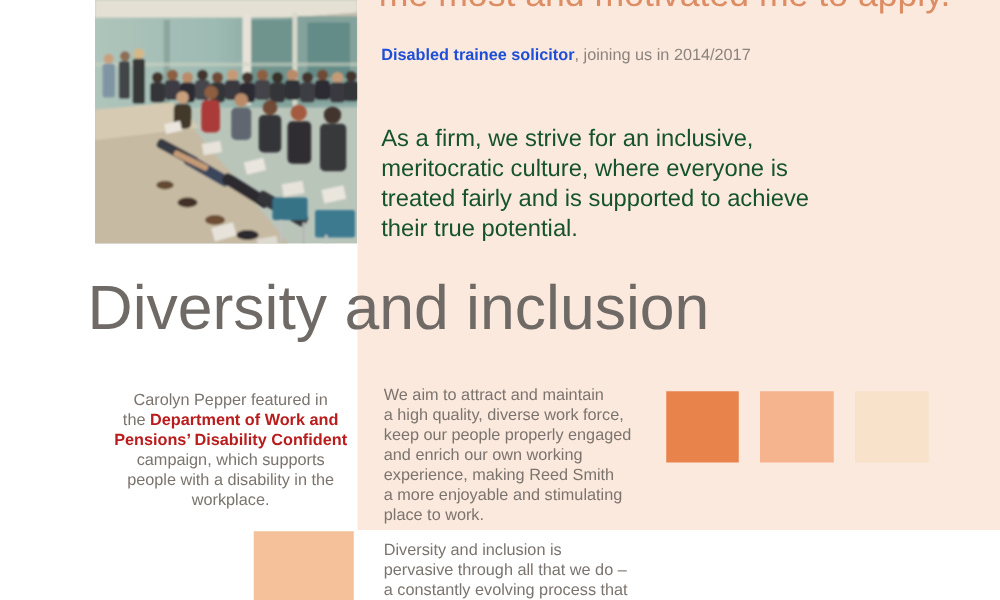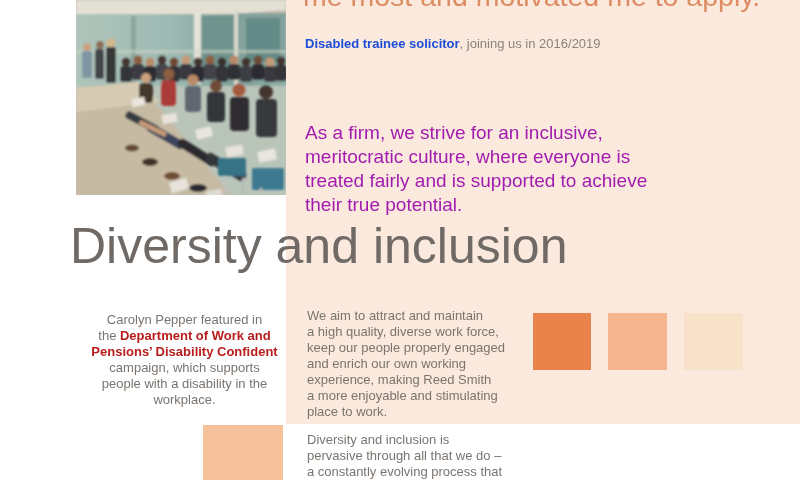--- a/index.html
+++ b/index.html
@@ -11,21 +11,21 @@
   .photo{position:absolute;left:76px;top:0;width:210px;height:195px;overflow:hidden;}
   .photo svg{display:block;}
   .quote{
     position:absolute;left:303px;top:-18px;width:480px;
     font-size:28.5px;line-height:28px;color:#dd8d63;white-space:nowrap;
   }
   .attribution{position:absolute;left:305px;top:36px;font-size:13px;line-height:15px;color:#8b847e;}
   .attr-bold{font-weight:bold;color:#1d4ed8;}
   .intro{
     position:absolute;left:305px;top:100px;width:470px;
-    font-size:19px;line-height:24px;color:#a21caf;white-space:pre-line;margin-top:21px;
+    font-size:19px;line-height:24px;color:#14532d;white-space:pre-line;
   }
   .heading{
     position:absolute;left:70px;top:220px;margin:0;
     font-size:50px;line-height:52px;font-weight:300;color:#6f6a66;white-space:nowrap;
   }
   .left-col{
     position:absolute;left:77px;top:312px;width:215px;
     font-size:13px;line-height:16px;color:#7b746e;white-space:pre-line;text-align:center;
   }
   .left-col b{color:#b91c1c;}
@@ -154,21 +154,21 @@
 
         <rect x="94" y="180" width="18" height="11" fill="#e9e7e2" transform="rotate(-16 103 185)"></rect>
         <rect x="130" y="190" width="16" height="9" fill="#dfddd6" transform="rotate(-10 138 194)"></rect>
       </g>
       <rect width="210" height="195" fill="#caa57e" opacity="0.06"></rect>
     </svg>
   </div>
 
   <div class="quote" style="color: rgb(221, 141, 99);">me most and motivated me to apply.</div>
 
-  <div class="attribution"><span chars="" class="attr-bold">Disabled trainee solicitor</span><span>, joining us in 2016/2019</span></div>
+  <div class="attribution"><span chars="" class="attr-bold">Disabled trainee solicitor</span><span>, joining us in 2014/2017</span></div>
 
   <div class="intro">As a firm, we strive for an inclusive,
 meritocratic culture, where everyone is
 treated fairly and is supported to achieve
 their true potential.</div>
 
   <h1 class="heading" style="color: rgb(111, 106, 102);">Diversity and inclusion</h1>
 
   <div class="left-col"><span>Carolyn Pepper featured in
 the </span><b>Department of Work and

